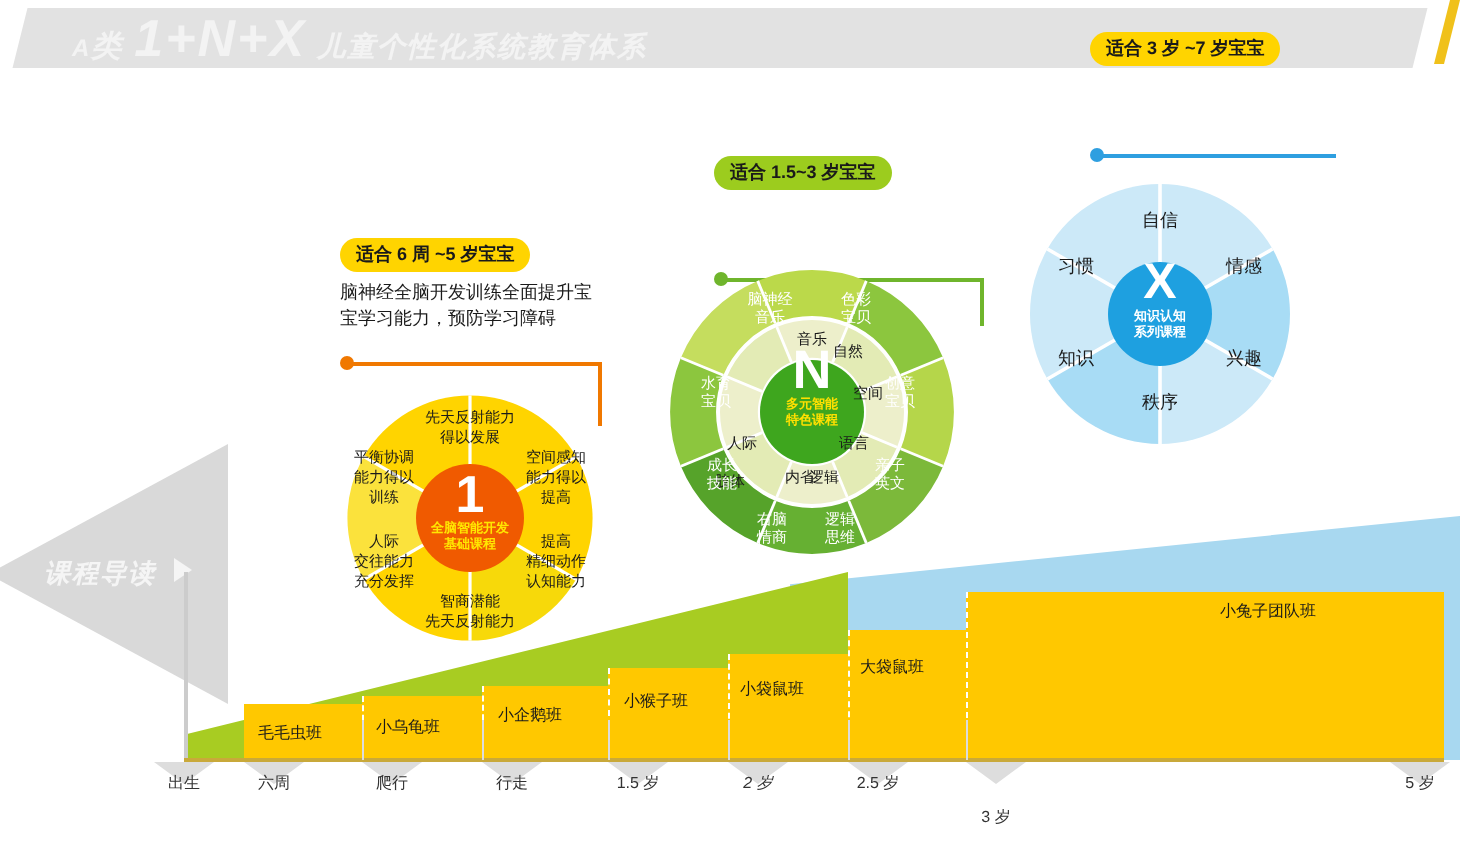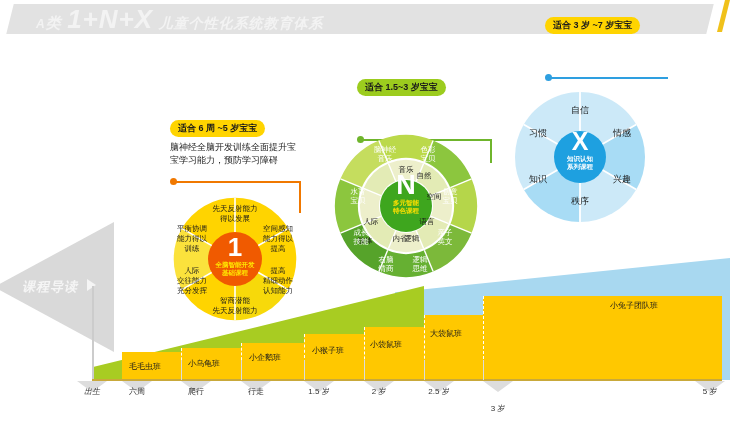--- a/index.html
+++ b/index.html
@@ -142,36 +142,36 @@
   <div class="axis-line"></div>
 
   <div class="tickstem" style="left:181px;"></div>
   <div class="tickstem" style="left:241px;"></div>
   <div class="tickstem" style="left:304px;"></div>
   <div class="tickstem" style="left:364px;"></div>
   <div class="tickstem" style="left:424px;"></div>
   <div class="tickstem" style="left:483px;"></div>
 
   <div class="tick" style="left:77px;"></div>
-  <div class="tick-lbl" style="left:64px;font-style:italic;">出生</div>
+  <div class="tick-lbl" style="left:64px;">出生</div>
 
   <div class="tick" style="left:122px;"></div>
   <div class="tick-lbl" style="left:109px;">六周</div>
 
   <div class="tick" style="left:181px;"></div>
   <div class="tick-lbl" style="left:168px;">爬行</div>
 
   <div class="tick" style="left:241px;"></div>
   <div class="tick-lbl" style="left:228px;">行走</div>
 
   <div class="tick" style="left:304px;"></div>
   <div class="tick-lbl" style="left:291px;">1.5 岁</div>
 
   <div class="tick" style="left:364px;"></div>
-  <div class="tick-lbl" style="left:351px;">2 岁</div>
+  <div class="tick-lbl" style="left:351px;font-style:italic;">2 岁</div>
 
   <div class="tick" style="left:424px;"></div>
   <div class="tick-lbl" style="left:411px;">2.5 岁</div>
 
   <div class="tick" style="left:483px;"></div>
   <div class="tick-lbl" style="left:470px;margin-top:17px;">3 岁</div>
 
   <div class="tick" style="left:695px;"></div>
   <div class="tick-lbl" style="left:682px;">5 岁</div>
 

